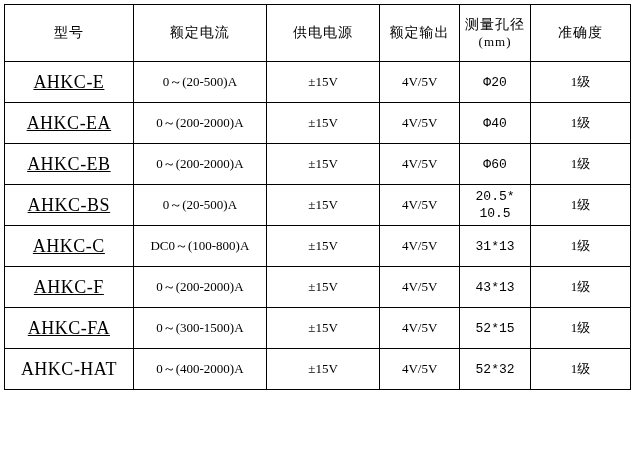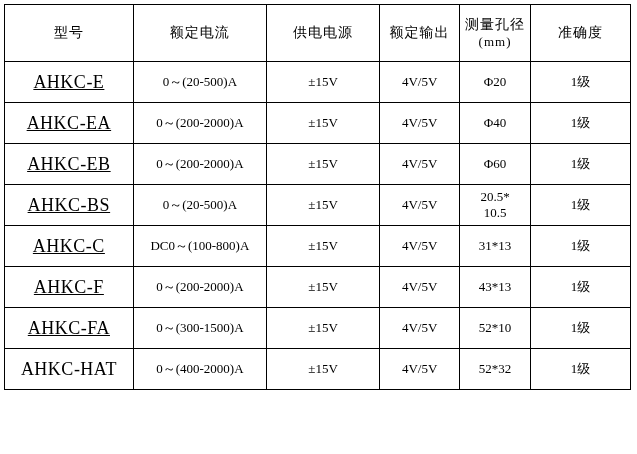--- a/index.html
+++ b/index.html
@@ -61,20 +61,21 @@
   }
   .model.no-underline {
     text-decoration: none;
   }
   .nowrap {
     white-space: nowrap;
     margin-top: 19px;
   }
   .two-line {
     line-height: 1.15;
+    font-family: Liberation Mono, monospace;
   }
 </style>
 </head>
 <body>
 
 <div id="sheet">
   <table class="spec">
     <colgroup>
       <col class="c0">
         <col class="c1">
@@ -153,21 +154,21 @@
           <td><span>±15V</span></td>
           <td><span>4V/5V</span></td>
           <td><span class="two-line">43*13</span></td>
           <td><span>1级</span></td>
         </tr>
         <tr>
           <td><span class="model">AHKC-FA</span></td>
           <td><span class="nowrap">0～(300-1500)A</span></td>
           <td><span>±15V</span></td>
           <td><span>4V/5V</span></td>
-          <td><span class="two-line">52*10</span></td>
+          <td><span class="two-line">52*15</span></td>
           <td><span>1级</span></td>
         </tr>
         <tr>
           <td><span class="model no-underline">AHKC-HAT</span></td>
           <td><span class="nowrap">0～(400-2000)A</span></td>
           <td><span>±15V</span></td>
           <td><span>4V/5V</span></td>
           <td><span class="two-line">52*32</span></td>
           <td><span>1级</span></td>
         </tr>

